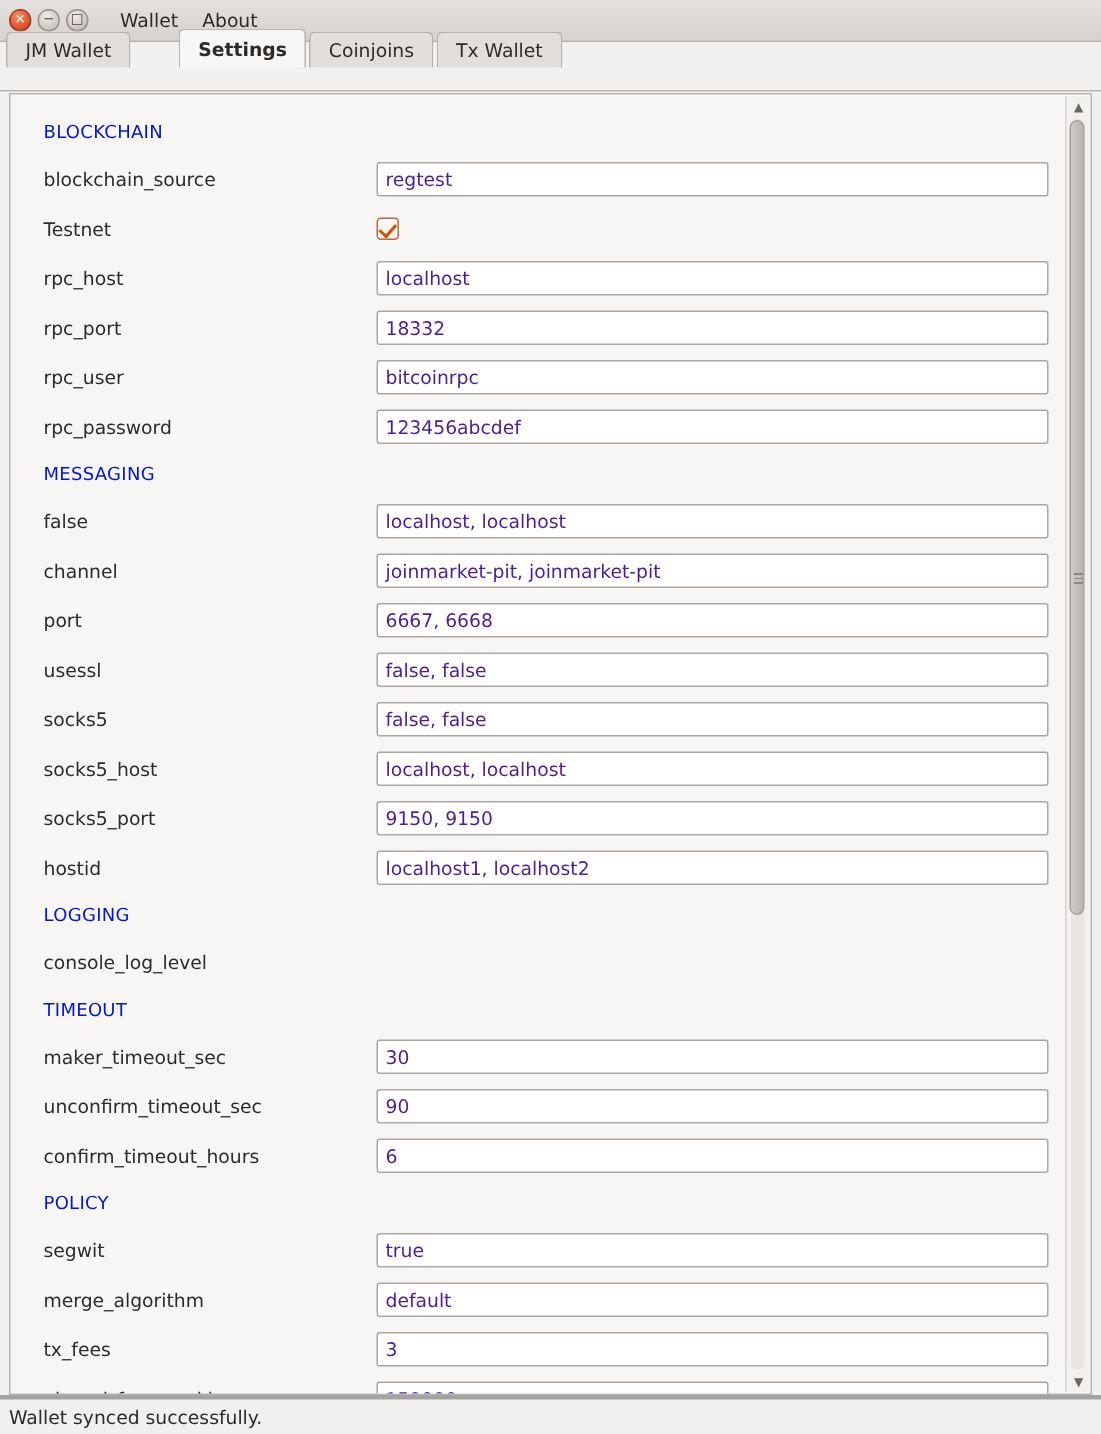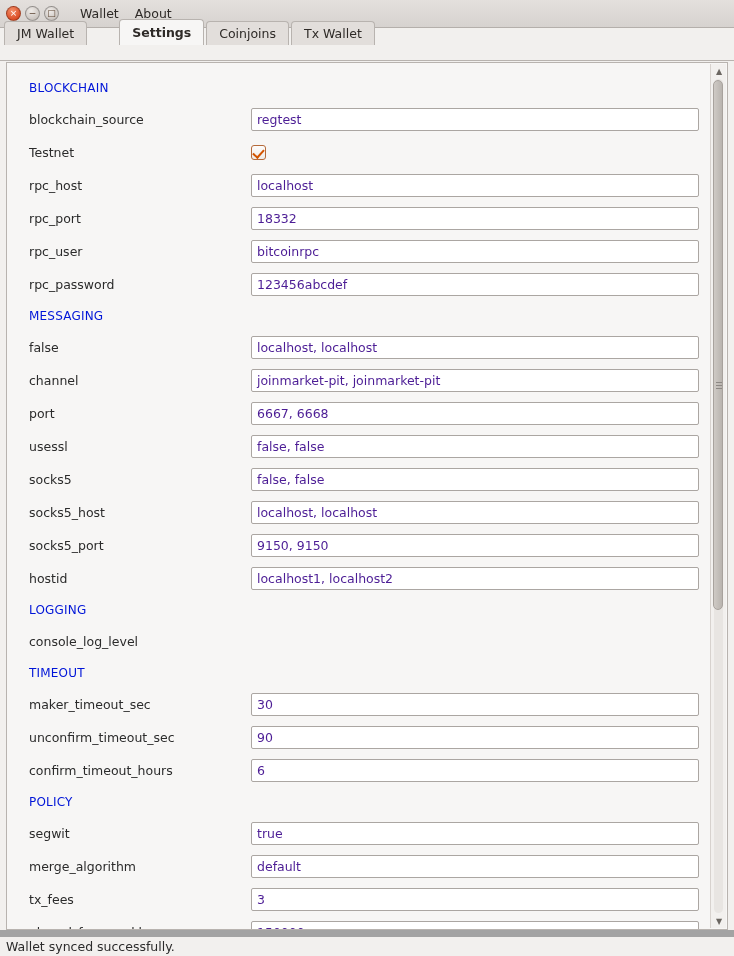--- a/index.html
+++ b/index.html
@@ -250,21 +250,21 @@
   }
 
   
   .statusbar {
     position: absolute;
     left: 0;
     bottom: 0;
     width: 734px;
     height: 26px;
     background: #f2f0ee;
-    border-top: 7px solid #a3a3a3;
+    border-top: 3px solid #a3a3a3;
     display: flex;
     align-items: center;
     padding-left: 6px;
     box-sizing: border-box;
     font-size: 12.5px;
     color: #2b2b2b;
   }
 </style>
 </head>
 <body>

